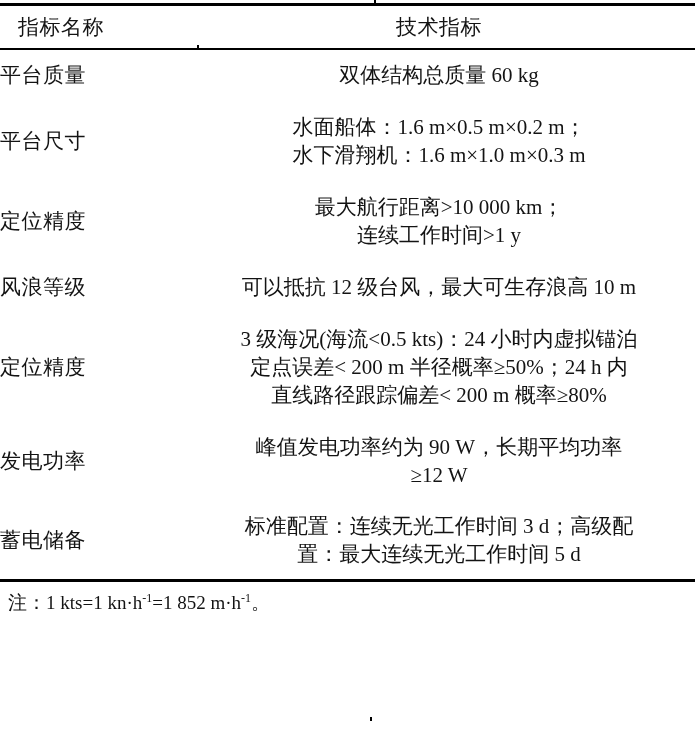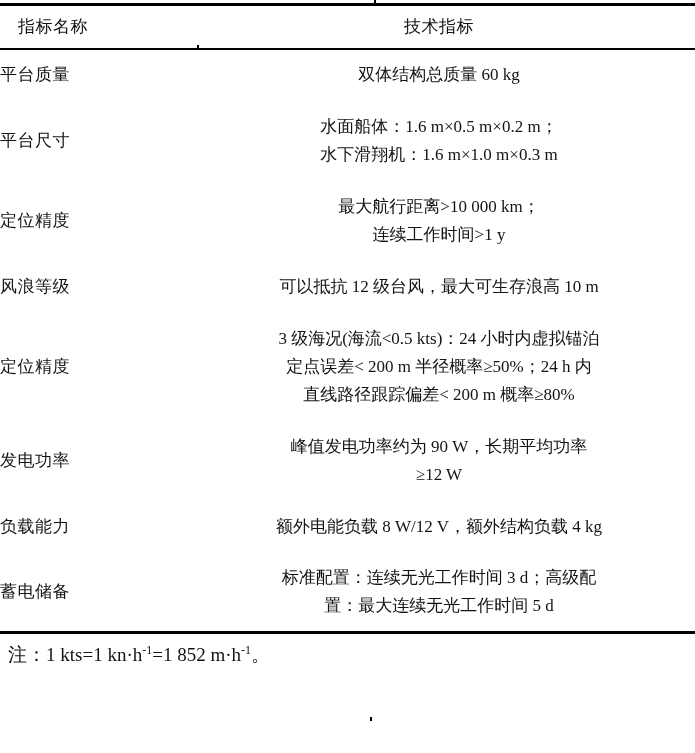--- a/index.html
+++ b/index.html
@@ -19,21 +19,21 @@
   table.spec-table {
     width: 695px;
     margin-top: 3px;
     border-collapse: collapse;
     border-top: 3px solid #000;
     border-bottom: 3px solid #000;
     table-layout: fixed;
   }
   .spec-table th, .spec-table td {
     font-weight: normal;
-    font-size: 17px;
+    font-size: 21px;
     line-height: 28px;
     vertical-align: middle;
     padding: 0;
   }
   tr.header-row { height: 44px; }
   tr.header-row th { border-bottom: 2px solid #000; }
   th.name-h {
     width: 165px;
     padding-left: 18px;
     text-align: left;
@@ -120,26 +120,20 @@
           <div class="spec-line">直线路径跟踪偏差&lt; 200 m 概率≥80%</div>
         </td>
       </tr>
       <tr class="lines-2">
         <td class="name">发电功率</td>
         <td class="spec">
           <div class="spec-line">峰值发电功率约为 90 W，长期平均功率</div>
           <div class="spec-line">≥12 W</div>
         </td>
       </tr>
-      <tr class="lines-1">
-        <td class="name">负载能力</td>
-        <td class="spec">
-          <div class="spec-line">额外电能负载 8 W/12 V，额外结构负载 4 kg</div>
-        </td>
-      </tr>
       <tr class="lines-2">
         <td class="name">蓄电储备</td>
         <td class="spec">
           <div class="spec-line">标准配置：连续无光工作时间 3 d；高级配</div>
           <div class="spec-line">置：最大连续无光工作时间 5 d</div>
         </td>
       </tr>
     </tbody>
   </table>
 

